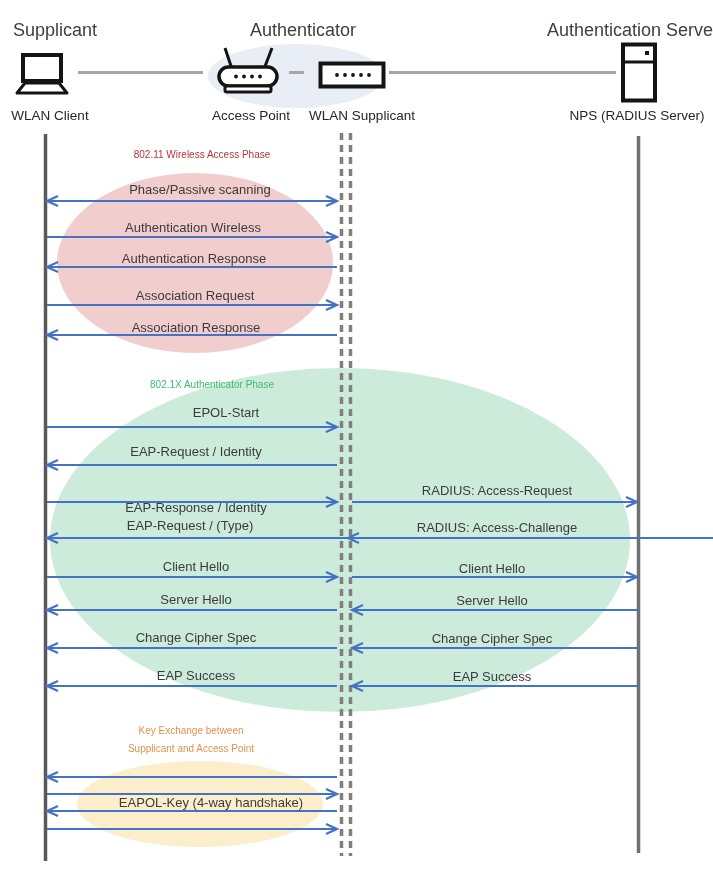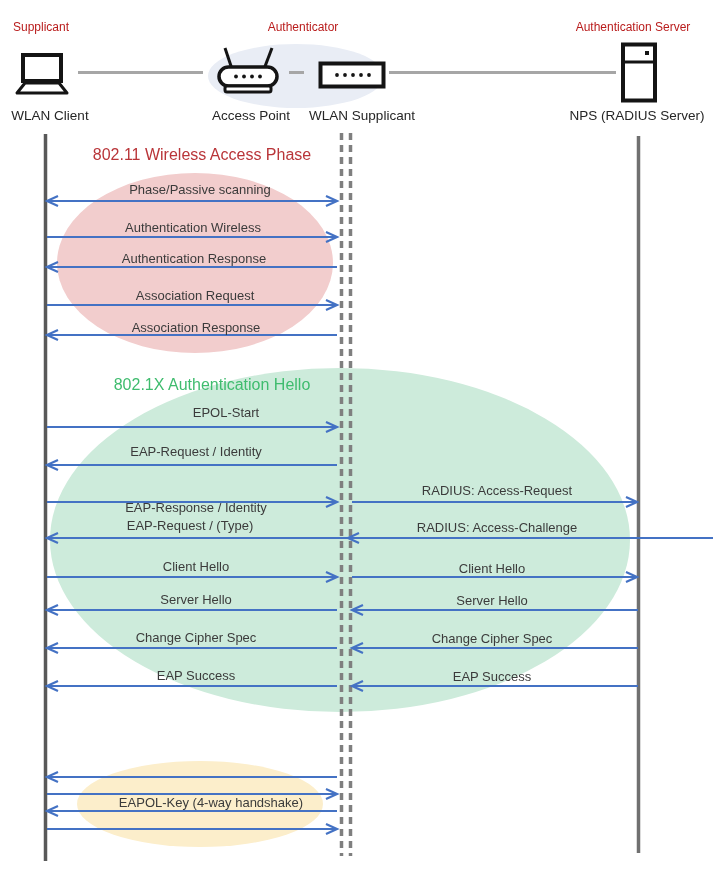--- a/index.html
+++ b/index.html
@@ -6,24 +6,24 @@
   #canvas{
     position:relative;
     width:713px;height:875px;
     background:#ffffff;
     font-family:"Liberation Sans", sans-serif;
     overflow:hidden;
   }
   .ellipse{position:absolute;border-radius:50%;z-index:1;}
   #lines{position:absolute;left:0;top:0;z-index:2;pointer-events:none;}
   .icon{position:absolute;z-index:2;}
-  .actor-role{position:absolute;transform:translateX(-50%);font-size:12px;color:#b91c1c;white-space:nowrap;z-index:3;}
+  .actor-role{position:absolute;transform:translateX(-50%);font-size:18px;color:#404040;white-space:nowrap;z-index:3;}
   .actor-role.left-align{transform:none;}
   .node-label{position:absolute;transform:translateX(-50%);font-size:13.5px;color:#262626;white-space:nowrap;z-index:3;}
-  .phase-title{position:absolute;transform:translateX(-50%);font-size:16px;line-height:18px;text-align:center;white-space:pre-line;z-index:3;}
+  .phase-title{position:absolute;transform:translateX(-50%);font-size:10px;line-height:18px;text-align:center;white-space:pre-line;z-index:3;}
   .msg-label{position:absolute;transform:translateX(-50%);font-size:13px;color:#3b3b3b;white-space:nowrap;z-index:3;}
 </style>
 </head>
 <body>
 
 <div id="canvas">
 
   <div class="actor-role left-align" style="left:13px;top:20px;">Supplicant</div>
   <div class="actor-role" style="left:303px;top:20px;">Authenticator</div>
   <div class="actor-role" style="left:633px;top:20px;">Authentication Server</div>
@@ -162,21 +162,23 @@
         <line x1="47" y1="829" x2="337" y2="829" stroke="#4472C4" stroke-width="2.2"></line>
         <polyline points="326,824 337,829 326,834" fill="none" stroke="#4472C4" stroke-width="2.2" stroke-linejoin="miter"></polyline>
       </g>
     </svg>
 
 <div class="ellipse" style="left: 208px; top: 44px; width: 176px; height: 64px; background: rgb(233, 237, 245);"></div>
     <div class="ellipse" style="left: 57px; top: 173px; width: 276px; height: 180px; background: rgb(242, 205, 205);"></div>
     <div class="ellipse" style="left: 50px; top: 368px; width: 580px; height: 344px; background: rgb(205, 235, 219);"></div>
     <div class="ellipse" style="left: 77px; top: 761px; width: 246px; height: 86px; background: rgb(252, 238, 203);"></div>
     <div class="phase-title" style="left: 202px; top: 146px; color: rgb(185, 53, 57);">802.11 Wireless Access Phase</div>
-    <div class="phase-title" style="left: 212px; top: 376px; color: rgb(63, 188, 110);">802.1X Authentication Hello</div>
+    <div class="phase-title" style="left: 212px; top: 376px; color: rgb(63, 188, 110);">802.1X Authenticator Phase</div>
+    <div class="phase-title" style="left: 191px; top: 722px; color: rgb(226, 146, 79);">Key Exchange between
+Supplicant and Access Point</div>
     <div class="msg-label" style="left: 200px; top: 182px;">Phase/Passive scanning</div>
     <div class="msg-label" style="left: 193px; top: 220px;">Authentication Wireless</div>
     <div class="msg-label" style="left: 194px; top: 251px;">Authentication Response</div>
     <div class="msg-label" style="left: 195px; top: 288px;">Association Request</div>
     <div class="msg-label" style="left: 196px; top: 320px;">Association Response</div>
     <div class="msg-label" style="left: 198px; top: 405px; margin-left: 28px;">EPOL-Start</div>
     <div class="msg-label" style="left: 196px; top: 444px;">EAP-Request / Identity</div>
     <div class="msg-label" style="left: 196px; top: 500px;">EAP-Response / Identity</div>
     <div class="msg-label" style="left: 497px; top: 483px;">RADIUS: Access-Request</div>
     <div class="msg-label" style="left: 190px; top: 518px;">EAP-Request / (Type)</div>

